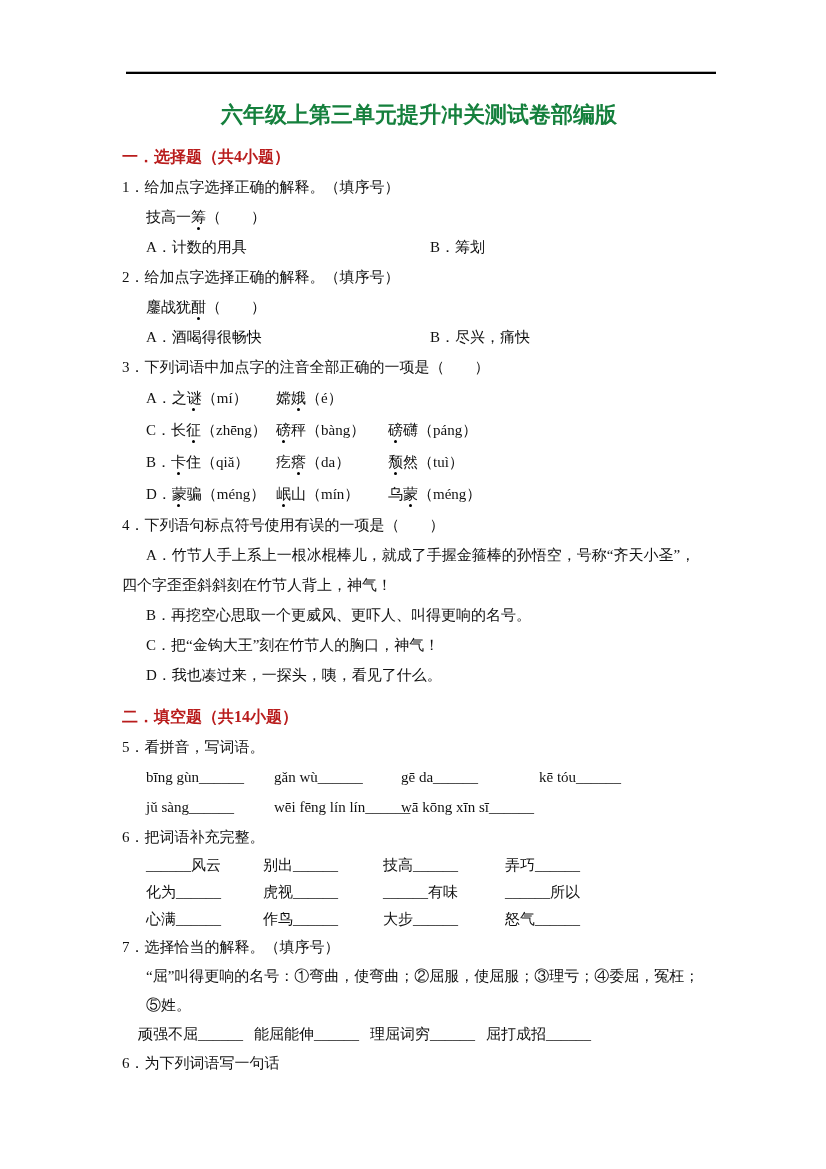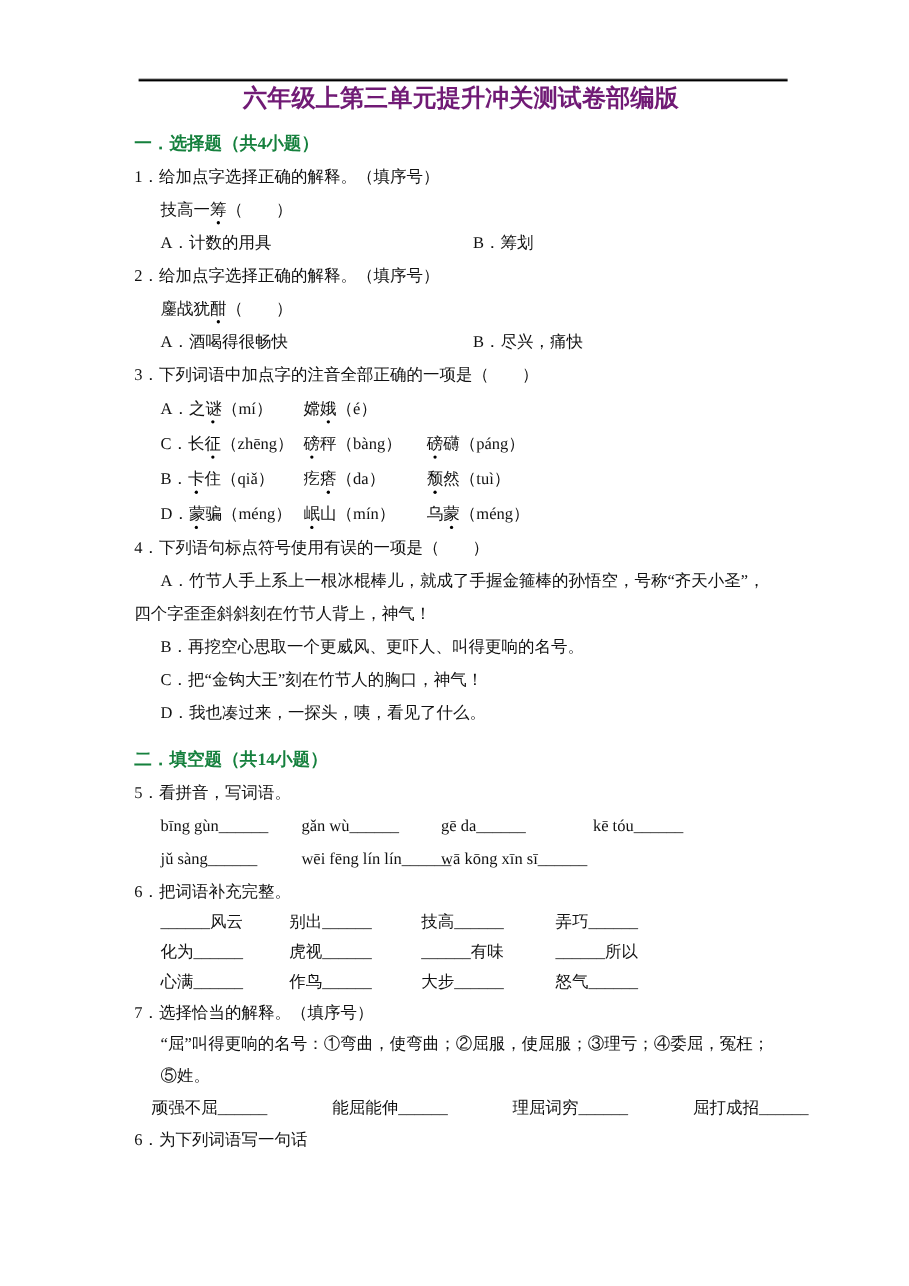--- a/index.html
+++ b/index.html
@@ -18,44 +18,45 @@
     font-size: 15px;
     line-height: 30px;
   }
   .top-rule {
     height: 0;
     margin: 71px 0 0 4px;
     border-top: 1px solid #b5b5b5;
     border-bottom: 2px solid #000;
   }
   .title {
+    margin-top: 26px;
     font-size: 22px;
     line-height: 30px;
     font-weight: bold;
     text-align: center;
     white-space: nowrap;
-    color: #701a75;
+    color: #15803d;
   }
   .sec-heading {
     margin-top: 12px;
     font-size: 16px;
     font-weight: bold;
     line-height: 30px;
     white-space: nowrap;
-    color: #15803d;
+    color: #b91c1c;
   }
   .line { white-space: nowrap; }
   .indent { margin-left: 24px; }
   .indent16 { margin-left: 16px; }
 
   .opts2 { display: grid; grid-template-columns: 284px 1fr; }
   .q3row { display: grid; grid-template-columns: 130px 112px 1fr; line-height: 32px; }
   .q5row { display: grid; grid-template-columns: 128px 127px 138px 1fr; }
   .q6row { display: grid; grid-template-columns: 117px 120px 122px 1fr; line-height: 27px; }
-  .q7row { display: grid; grid-template-columns: 116px 116px 116px 1fr; line-height: 29px; gap: 48px; }
+  .q7row { display: grid; grid-template-columns: 116px 116px 116px 1fr; line-height: 29px; }
   .lh29 { line-height: 29px; }
 
   
   .emdot { position: relative; }
   .emdot::after {
     content: "";
     position: absolute;
     left: 50%;
     bottom: -5px;
     width: 3px;

